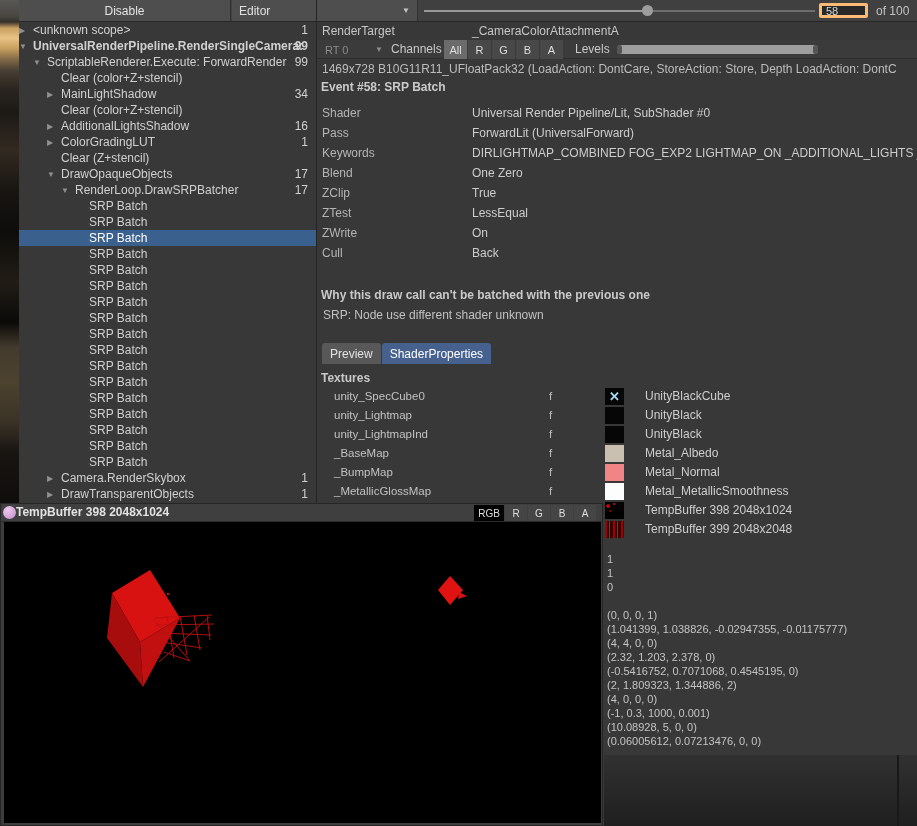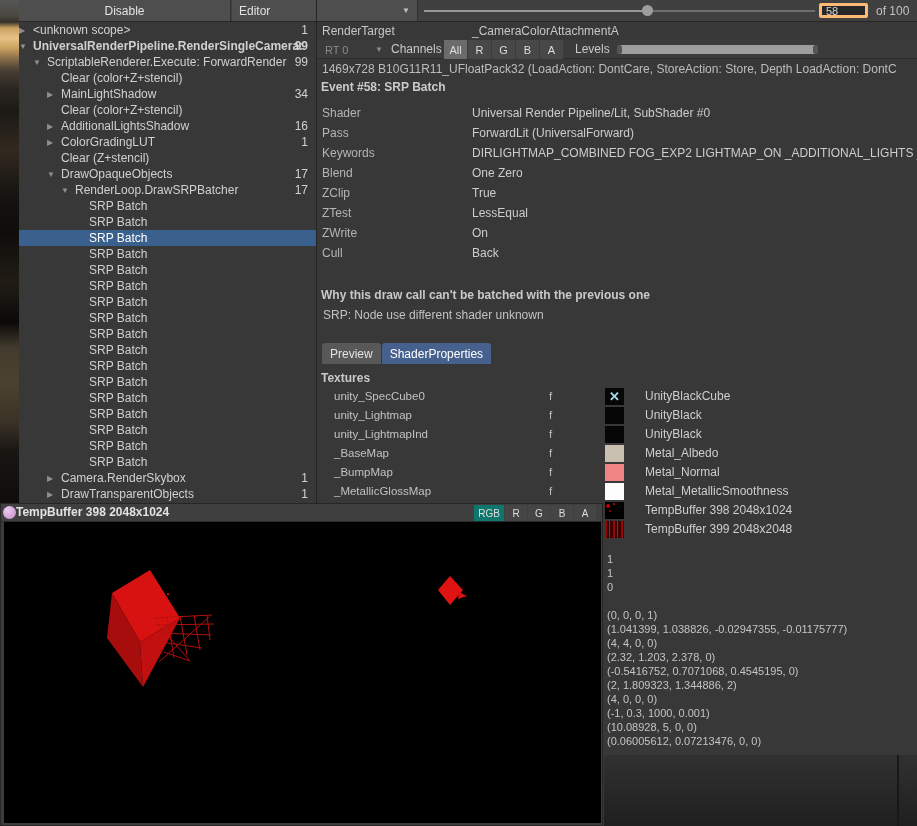--- a/index.html
+++ b/index.html
@@ -83,21 +83,21 @@
 
   
   .preview{position:absolute;left:0;top:503px;width:603px;height:323px;background:#3c3c3c;border:1px solid #262626;z-index:10;}
   .pv-header{position:absolute;left:0;top:0;width:601px;height:18px;background:#3f3f3f;border-bottom:1px solid #2a2a2a;}
   .pv-dot{position:absolute;left:2px;top:2px;width:13px;height:13px;border-radius:50%;
           background:radial-gradient(circle at 35% 30%,#eccaee,#cf9dd4 70%,#b983bf);}
   .pv-title{position:absolute;left:15px;top:1px;font-size:12px;font-weight:bold;color:#e2e2e2;white-space:nowrap;}
   .pv-btns{position:absolute;right:6px;top:1px;display:flex;height:16px;}
   .pvb{min-width:22px;height:16px;padding:0 4px;margin-left:1px;background:#454545;color:#dedede;font-size:10px;
        display:flex;align-items:center;justify-content:center;}
-  .pvb.on{background:#0f766e;margin-left:17px;}
+  .pvb.on{background:#000000;margin-left:17px;}
   .pv-canvas{position:absolute;left:3px;top:18px;width:597px;height:301px;background:#000;}
 </style>
 </head>
 <body>
 
 <div class="app">
 
   <div class="toolbar">
     <div class="btn-disable">Disable</div>
     <div class="dd-editor">

